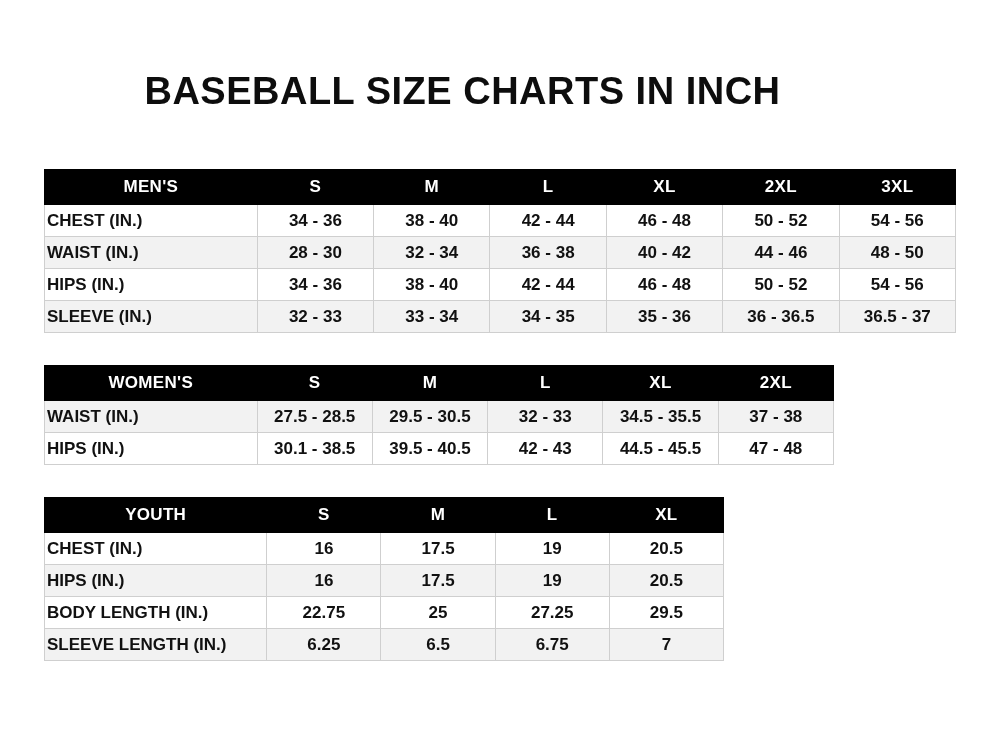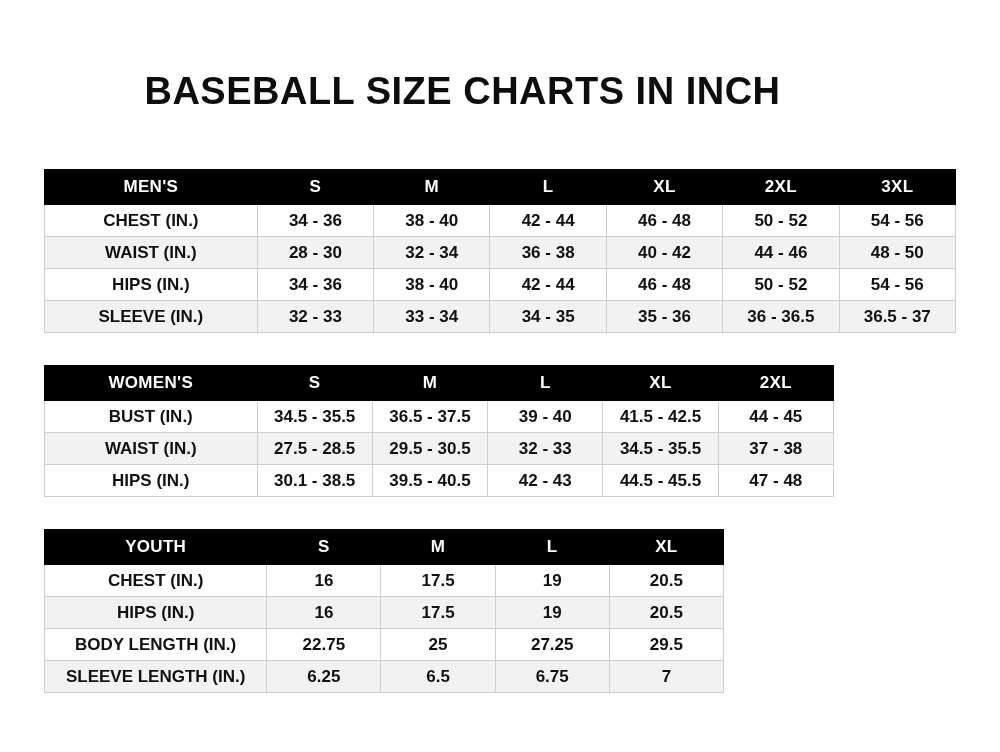--- a/index.html
+++ b/index.html
@@ -58,21 +58,21 @@
     border: 1px solid #000000;
     height: 34px;
     font-size: 17px;
     letter-spacing: 0.3px;
   }
   thead th.rowhead {
     text-align: center;
   }
   tbody td.rowhead {
     background: #ffffff;
-    text-align: center;
+    text-align: left;
     font-weight: bold;
   }
   tbody tr.alt td {
     background: #f2f2f2;
     margin-top: 36px;
   }
   tbody tr.alt td.rowhead {
     background: #f2f2f2;
   }
   
@@ -171,28 +171,20 @@
         <tr>
           <th class="rowhead">WOMEN'S</th>
           <th>S</th>
           <th>M</th>
           <th>L</th>
           <th>XL</th>
           <th>2XL</th>
         </tr>
       </thead>
       <tbody>
-        <tr>
-          <td class="rowhead">BUST (IN.)</td>
-          <td>34.5 - 35.5</td>
-          <td>36.5 - 37.5</td>
-          <td>39 - 40</td>
-          <td>41.5 - 42.5</td>
-          <td>44 - 45</td>
-        </tr>
         <tr class="alt">
           <td class="rowhead">WAIST (IN.)</td>
           <td>27.5 - 28.5</td>
           <td>29.5 - 30.5</td>
           <td>32 - 33</td>
           <td>34.5 - 35.5</td>
           <td>37 - 38</td>
         </tr>
         <tr>
           <td class="rowhead">HIPS (IN.)</td>

